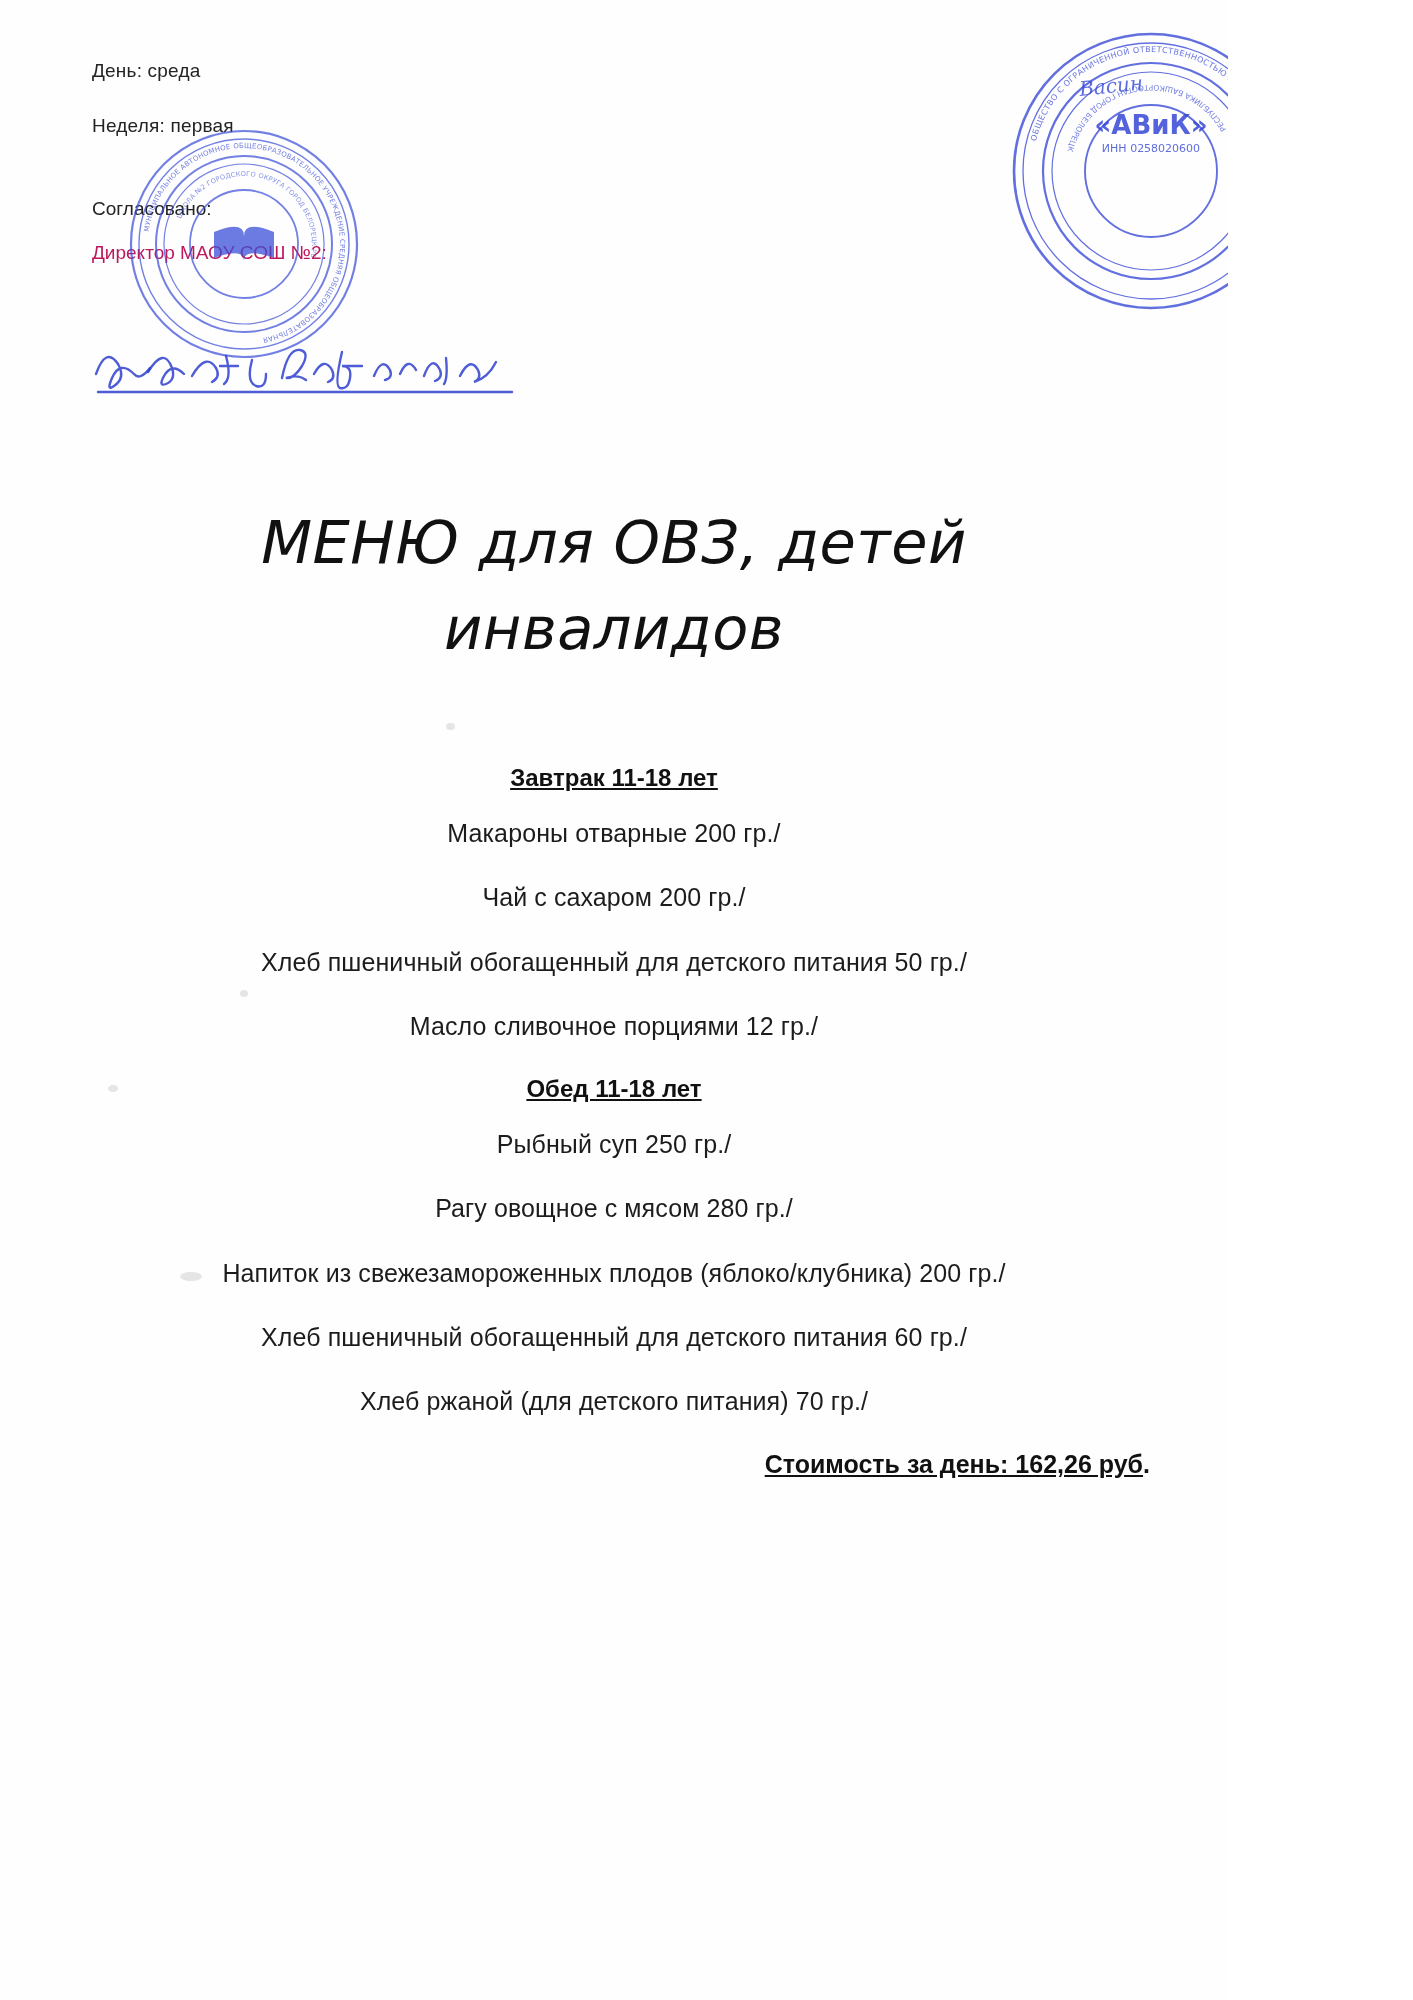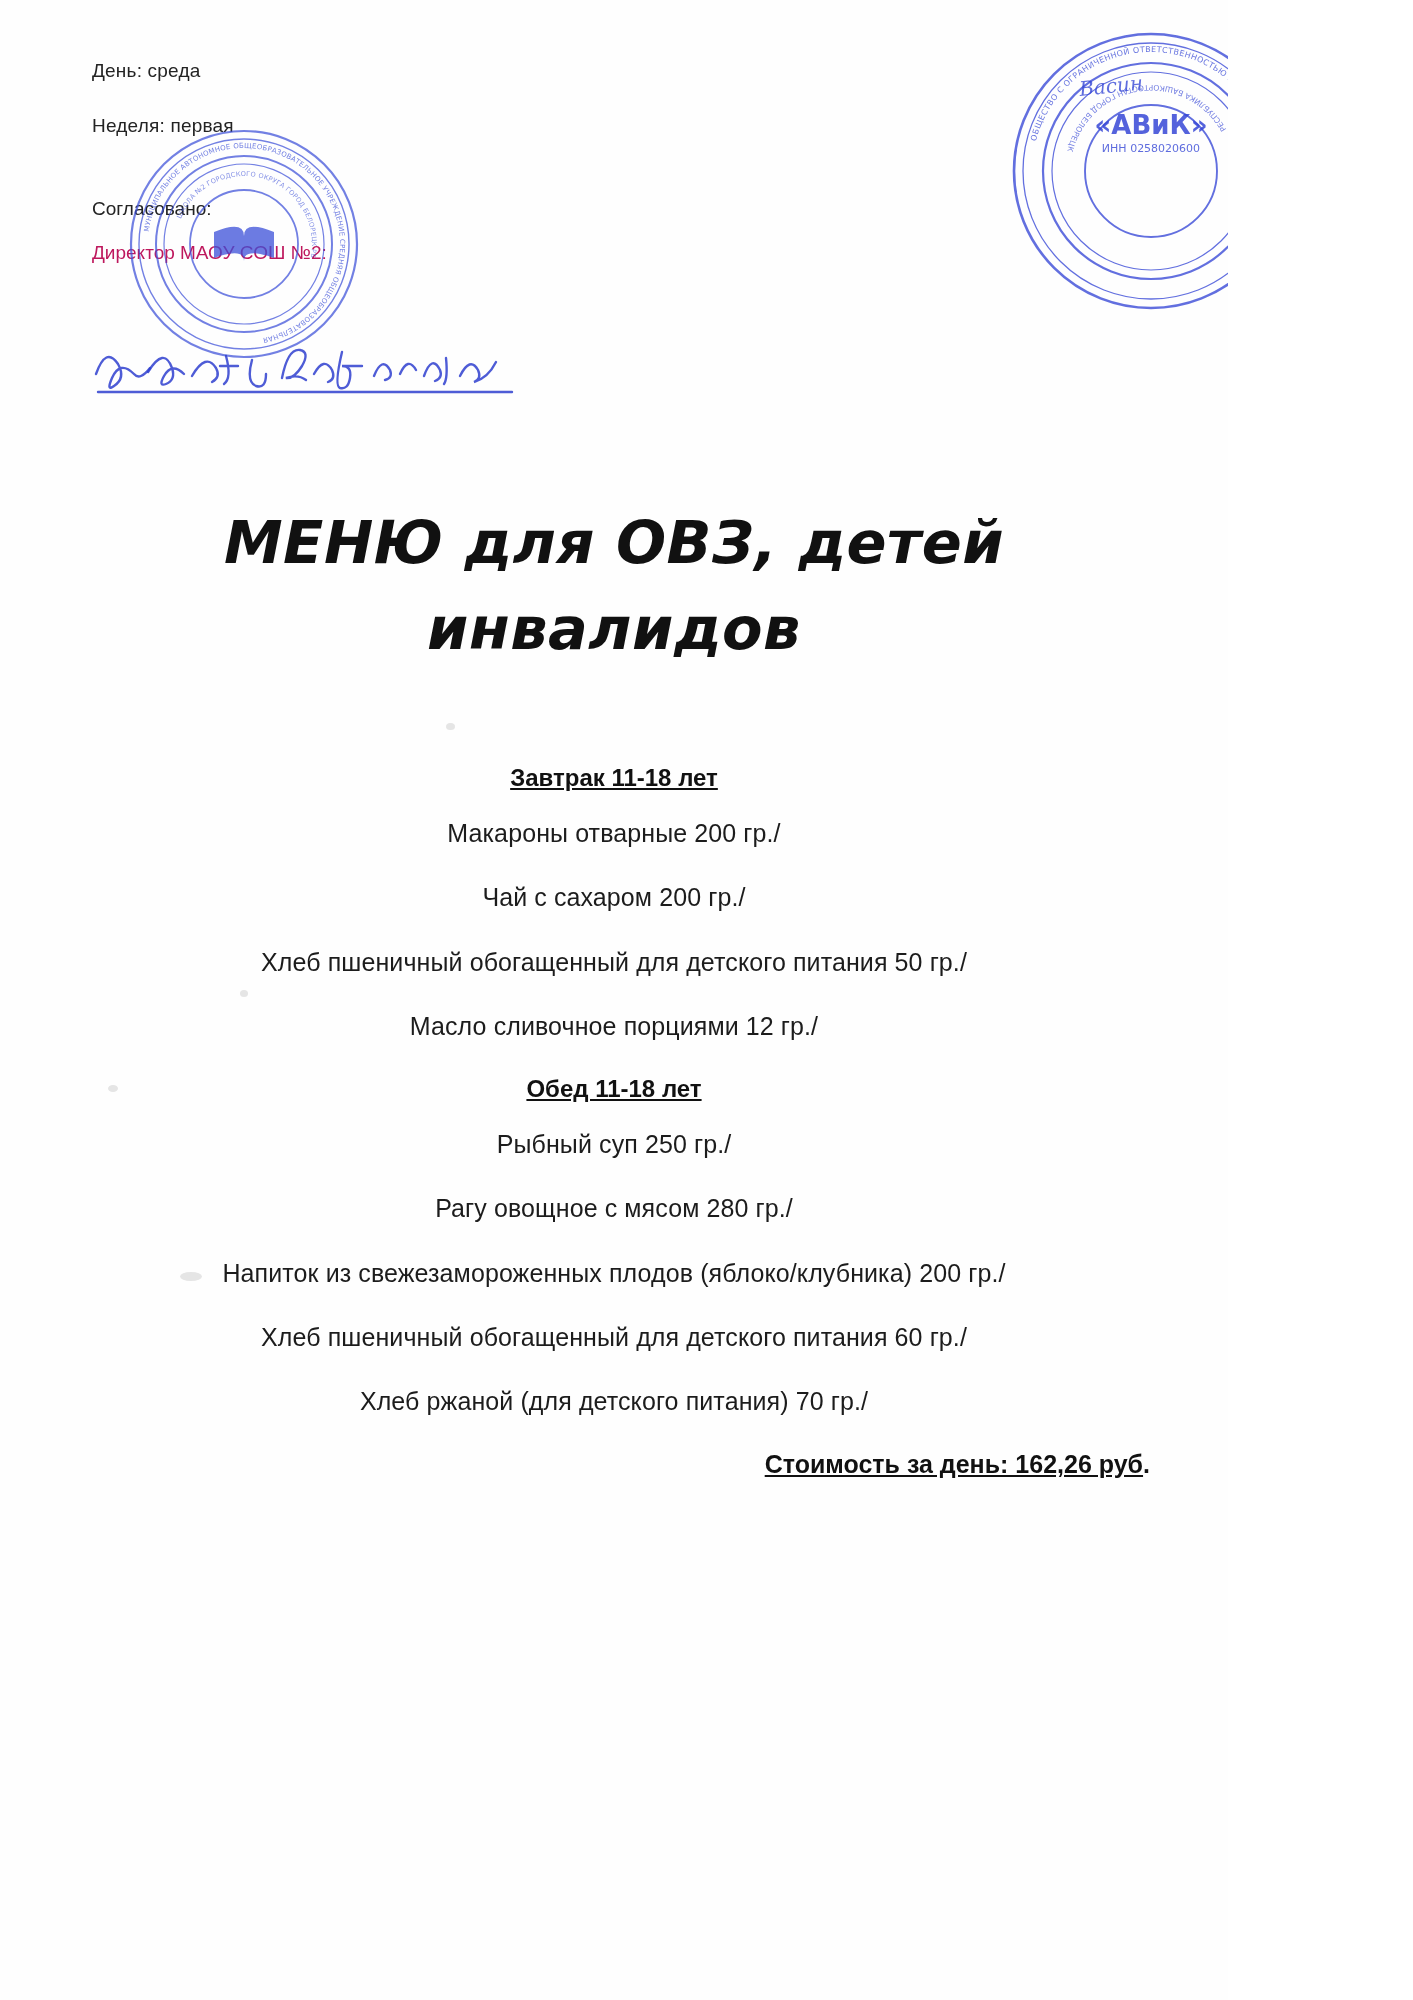--- a/index.html
+++ b/index.html
@@ -82,21 +82,21 @@
 
   
   .doc-title {
     position: absolute;
     left: 0;
     right: 0;
     top: 500px;
     text-align: center;
     font-family: "DejaVu Sans", sans-serif;
     font-style: italic;
-    font-weight: bold;
+    font-weight: normal;
     font-size: 59px;
     line-height: 1.45;
     color: #111111;
     letter-spacing: .5px;
   }
 
   
   .menu-body {
     position: absolute;
     left: 60px;

